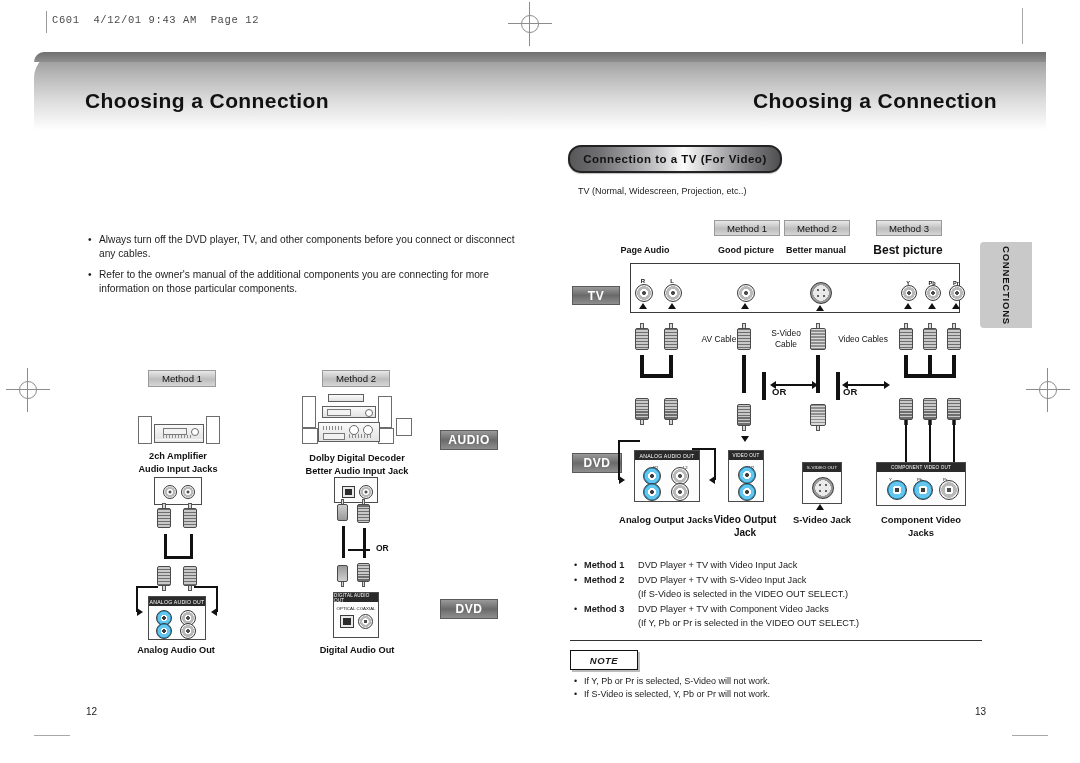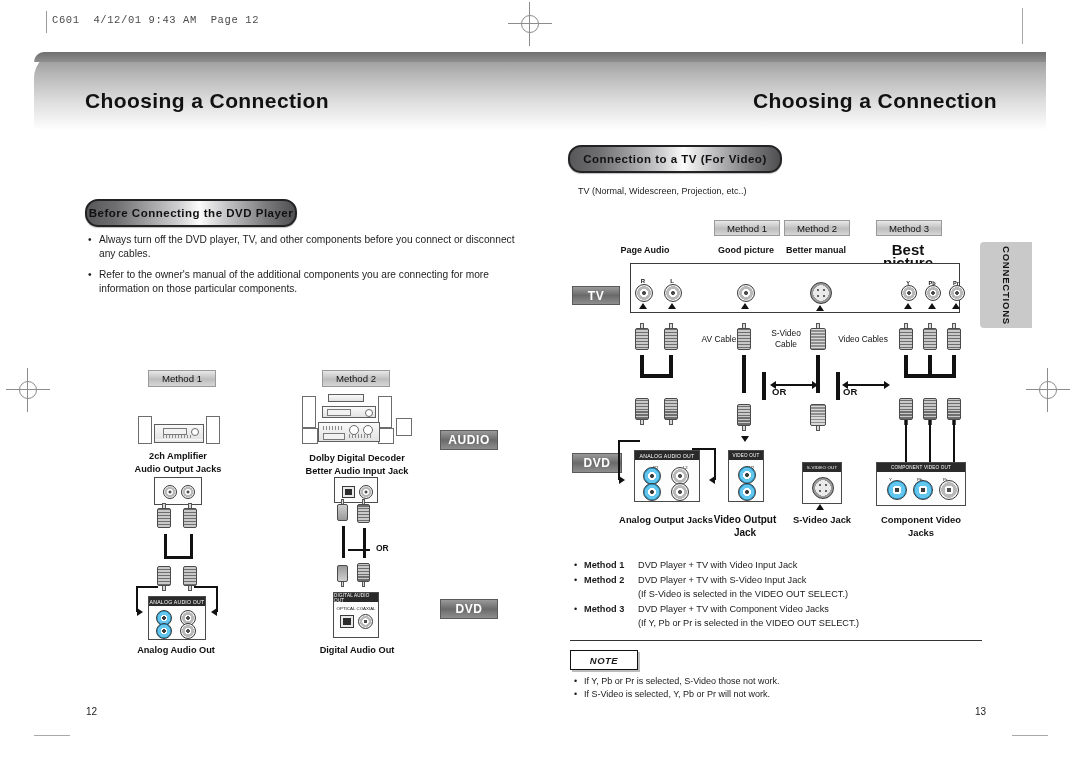--- a/index.html
+++ b/index.html
@@ -200,23 +200,20 @@
   <div class="edgebar" style="left:1012px;top:735px;width:36px;height:1px;"></div>
 
   <div class="spread">
     <div class="band">
       <div class="band-fold"></div>
     </div>
   </div>
 
   <div class="chapter-title ct-left">Choosing a Connection</div>
 
-  <div class="pill pill-before">
-    <span>Before Connecting the DVD Player</span>
-  </div>
 
   <div class="blist bl-before">
     <div class="bi">
         <span class="bu">•</span>
       <span>Always turn off the DVD player, TV, and other components before you connect or disconnect any cables.</span>
       </div>
     <div class="bi">
         <span class="bu">•</span>
       <span>Refer to the owner's manual of the additional components you are connecting for more information on those particular components.</span>
       </div>
@@ -234,21 +231,21 @@
     <div class="spk" style="left:0;top:0;width:12px;height:26px;"></div>
     <div class="spk" style="left:68px;top:0;width:12px;height:26px;"></div>
     <div class="unit" style="left:16px;top:8px;width:48px;height:15px;">
       <div class="scr" style="left:8px;top:3px;width:22px;height:5px;"></div>
       <div class="knb" style="left:36px;top:3px;width:6px;height:6px;"></div>
       <div class="vnt" style="left:8px;top:10px;width:30px;height:3px;"></div>
     </div>
     <div class="unit" style="left:16px;top:23px;width:48px;height:3px;border-top:none;"></div>
   </div>
   <div class="cap" style="left:118px;top:450px;width:120px;white-space:pre-line;">2ch Amplifier
-Audio Output Jacks</div>
+Audio Input Jacks</div>
 
   <div class="panel" style="left:154px;top:477px;width:46px;height:26px;">
     <div class="rca" style="left:8px;top:7px;width:12px;height:12px;"></div>
     <div class="rca" style="left:26px;top:7px;width:12px;height:12px;"></div>
   </div>
 
   <div class="plug" style="left:157px;top:508px;width:14px;height:26px;">
     <div class="tip"></div>
       <div class="body"></div>
   </div>
@@ -373,21 +370,21 @@
   <div class="gtab" style="left:784px;top:220px;width:64px;height:14px;">
     <span>Method 2</span>
   </div>
   <div class="gtab" style="left:876px;top:220px;width:64px;height:14px;">
     <span>Method 3</span>
   </div>
 
   <div class="cap" style="left:600px;top:244px;width:90px;font-size:9px;">Page Audio</div>
   <div class="cap" style="left:704px;top:244px;width:84px;font-size:9px;">Good picture</div>
   <div class="cap" style="left:774px;top:244px;width:84px;font-size:9px;">Better manual</div>
-  <div class="cap" style="left:866px;top:244px;width:84px;font-size:15px;">Best picture</div>
+  <div class="cap" style="left:866px;top:244px;width:84px;font-size:12px;">Best picture</div>
 
   <div class="dtab" style="left:572px;top:286px;width:46px;height:17px;">
     <span>TV</span>
   </div>
   <div class="tvbox"></div>
 
   <div class="lbl" style="left:634px;top:276px;width:18px;font-weight:bold;font-size:6px;">R</div>
   <div class="rca" style="left:635px;top:284px;width:16px;height:16px;"></div>
   <div class="lbl" style="left:663px;top:276px;width:18px;font-weight:bold;font-size:6px;">L</div>
   <div class="rca" style="left:664px;top:284px;width:16px;height:16px;"></div>
@@ -584,21 +581,21 @@
     </div>
   </div>
 
   <div class="noteline"></div>
   <div class="notebox">
     <span>NOTE</span>
   </div>
   <div class="notelist">
     <div class="mrow">
         <span class="bu">•</span>
-      <span>If Y, Pb or Pr is selected, S-Video those not work.</span>
+      <span>If Y, Pb or Pr is selected, S-Video will not work.</span>
       </div>
     <div class="mrow">
         <span class="bu">•</span>
       <span>If S-Video is selected, Y, Pb or Pr will not work.</span>
       </div>
   </div>
 
   <div class="pgno" style="left:975px;top:706px;">13</div>
 
 </div>

